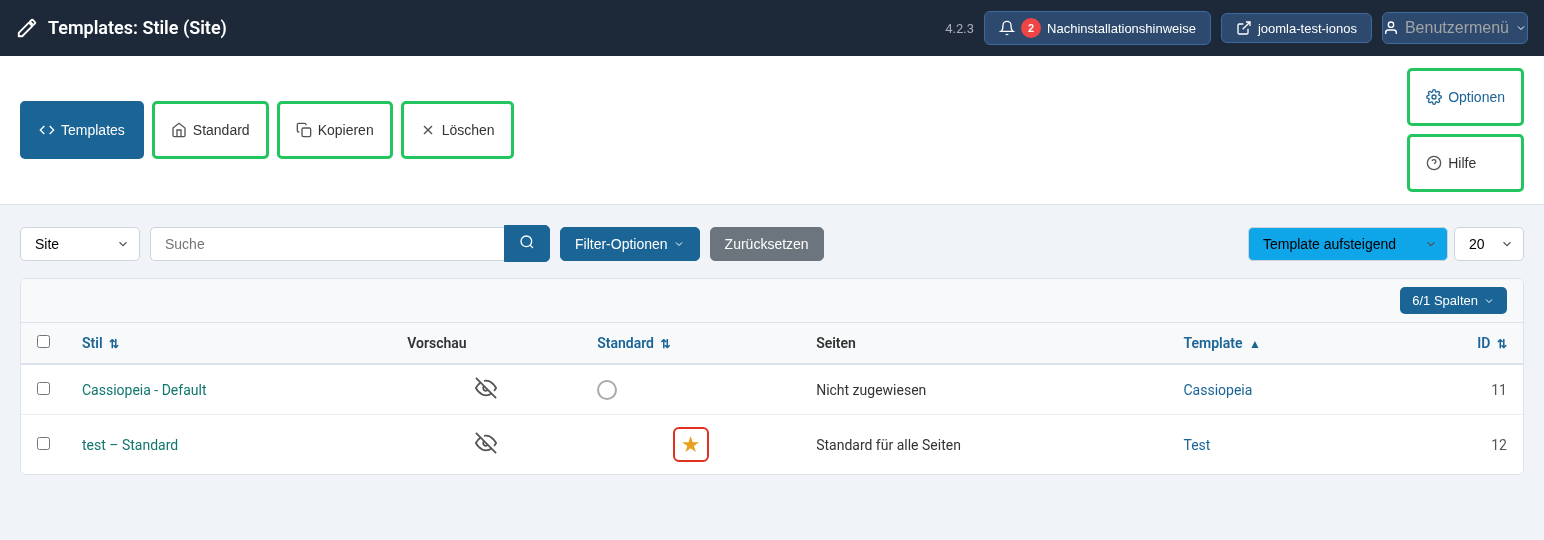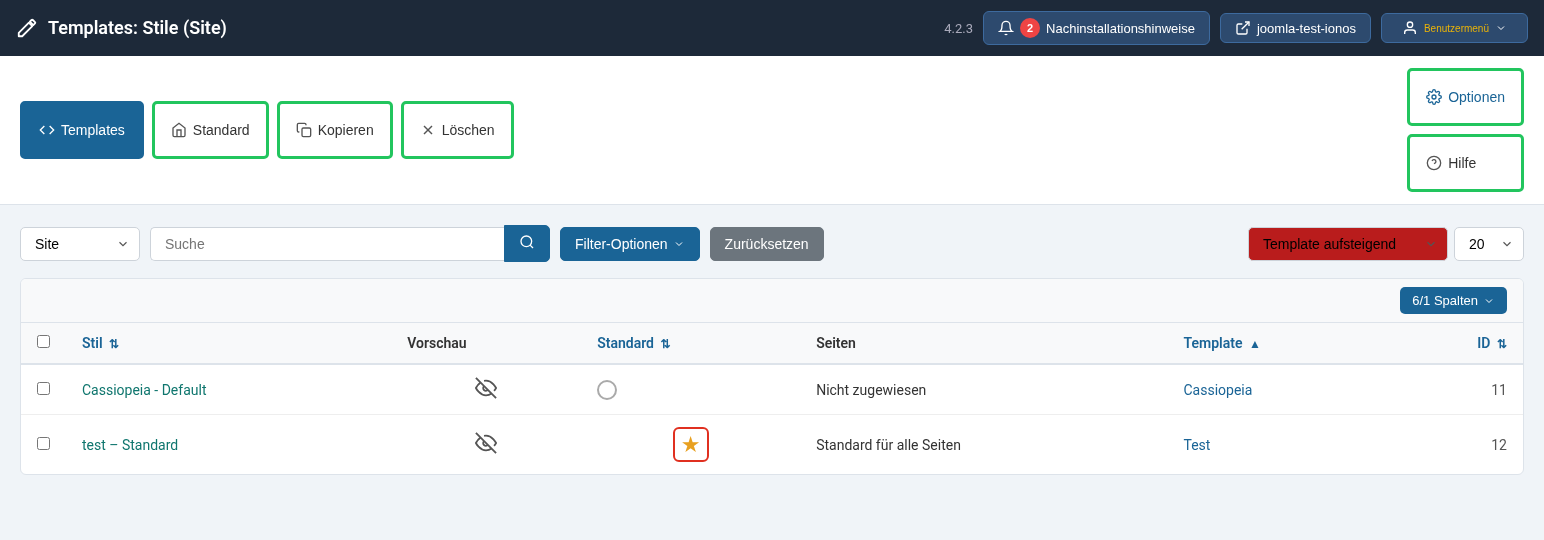--- a/index.html
+++ b/index.html
@@ -52,25 +52,25 @@
       justify-content: center;
       font-size: 11px;
       font-weight: bold;
     }
     .joomla-version {
       color: #aab;
       font-size: 13px;
     }
     .header-btn-user {
       background: #2d4a6e;
-      color: #eab308;
+      color: #a3a3a3;
       border: 1px solid #3d6a9e;
       border-radius: 6px;
-      padding: 6px 20px;
-      font-size: 10px;
+      padding: 6px 0;
+      font-size: 16px;
       display: flex;
       align-items: center;
       gap: 6px;
       cursor: pointer;
     }
 
     
     .toolbar {
       background: white;
       border-bottom: 1px solid #dde3ea;
@@ -184,21 +184,21 @@
       align-items: center;
       gap: 6px;
       margin-left: auto;
     }
     .sort-select {
       appearance: none;
       padding: 8px 36px 8px 14px;
       border: 1px solid #cdd3da;
       border-radius: 5px;
       font-size: 14px;
-      background: #b91c1c;
+      background: #0ea5e9;
       cursor: pointer;
       min-width: 200px;
     }
     .count-select {
       appearance: none;
       padding: 8px 36px 8px 14px;
       border: 1px solid #cdd3da;
       border-radius: 5px;
       font-size: 14px;
       background: white;

